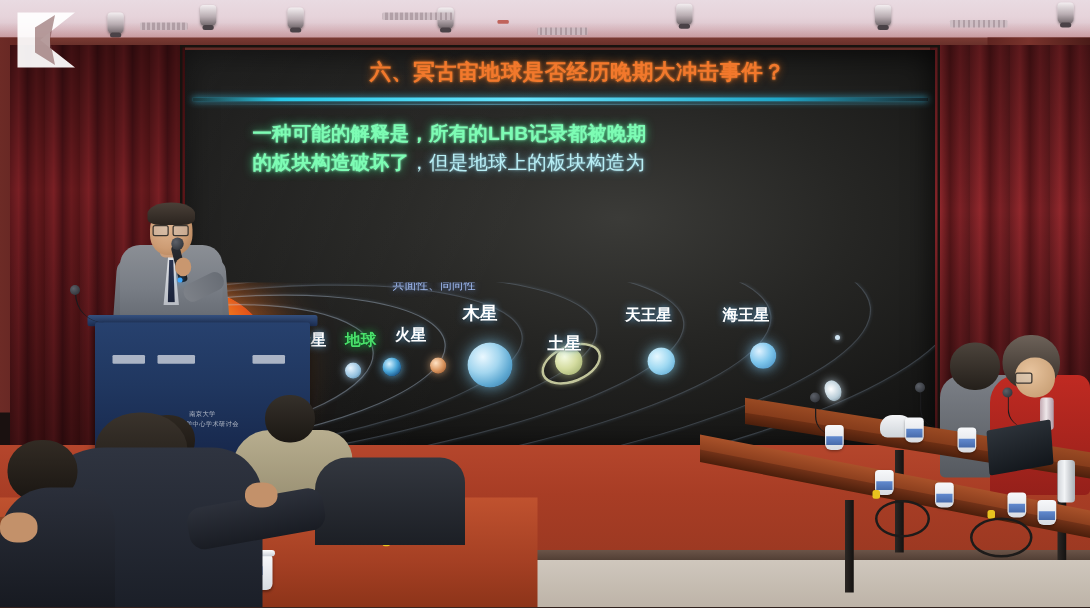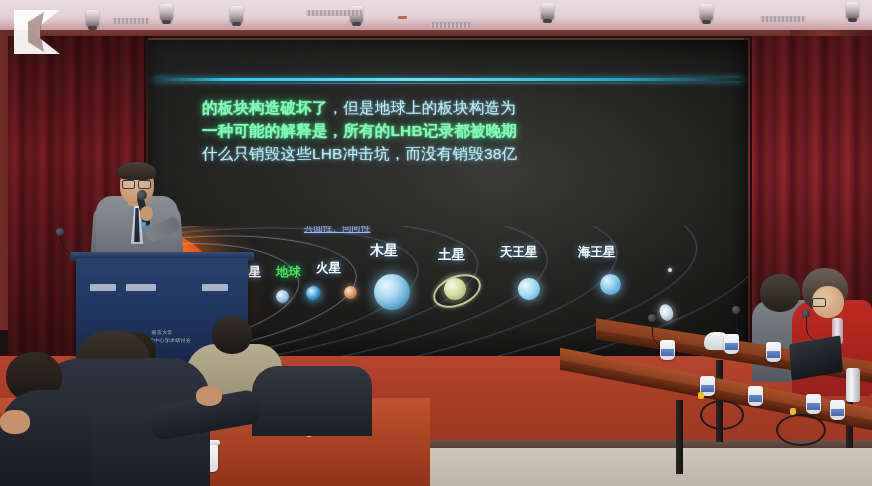--- a/index.html
+++ b/index.html
@@ -231,32 +231,30 @@
 
   <div class="curtain-left"></div>
   <div class="curtain-left-shade"></div>
   <div class="curtain-right"></div>
   <div class="curtain-right-shade"></div>
 
   <div class="screen-frame"></div>
   <div class="screen">
     <div class="screen-sheen"></div>
 
+    <div class="slide-title">六、冥古宙地球是否经历晚期大冲击事件？</div>
     <div class="title-rule"></div>
     <div class="title-rule2"></div>
 
     <div class="slide-body">
-      <div class="body-line">
-        <span class="em">的板块构造破坏了</span><span class="nm">，但是地球上的板块构造为</span>
-      </div>
       <div class="body-line">
         <span class="em">一种可能的解释是，所有的LHB记录都被晚期</span><span class="nm"></span>
       </div>
       <div class="body-line">
-        <span class="em"></span><span class="nm">什么只销毁这些LHB冲击坑，而没有销毁38亿</span>
+        <span class="em">的板块构造破坏了</span><span class="nm">，但是地球上的板块构造为</span>
       </div>
     </div>
 
     <div class="solar">
       <div class="sun-glow"></div>
       <div class="sun"></div>
 
       <div class="orbit" style="left:-150px;top:20px;width:300px;height:104px;"></div>
       <div class="orbit" style="left:-190px;top:14px;width:398px;height:116px;"></div>
       <div class="orbit dim" style="left:-230px;top:8px;width:500px;height:128px;"></div>
@@ -288,36 +286,36 @@
 
       <div class="planet" style="left:226px;top:48px;width:36px;height:36px;
            background:radial-gradient(circle at 34% 32%,#eaf8ff,#a3d6ef 38%,#5fa9d2 66%,#2d6c9b 100%);
            box-shadow:0 0 13px rgba(130,210,250,.75);"></div>
       <div class="plabel" style="left:222px;top:16px;font-size:14px;">木星</div>
 
       <div class="planet" style="left:296px;top:52px;width:22px;height:22px;
            background:radial-gradient(circle at 35% 33%,#f6fbe2,#d4dca0 48%,#95a463 100%);
            box-shadow:0 0 9px rgba(225,235,170,.65);"></div>
       <div class="ring" style="left:284px;top:50px;width:46px;height:26px;"></div>
-      <div class="plabel" style="left:290px;top:20px;font-size:13.5px;">土星</div>
+      <div class="plabel" style="left:290px;top:40px;font-size:13.5px;">土星</div>
 
       <div class="planet" style="left:370px;top:52px;width:22px;height:22px;
            background:radial-gradient(circle at 35% 33%,#e6f8ff,#9fd9f2 48%,#4f9fcd 100%);
            box-shadow:0 0 11px rgba(140,220,250,.8);"></div>
       <div class="plabel" style="left:352px;top:18px;">天王星</div>
 
       <div class="planet" style="left:452px;top:48px;width:21px;height:21px;
            background:radial-gradient(circle at 35% 33%,#dff2ff,#7ec6ec 48%,#3d86bd 100%);
            box-shadow:0 0 11px rgba(130,205,250,.8);"></div>
       <div class="plabel" style="left:430px;top:18px;">海王星</div>
 
       <div class="pluto" style="left:520px;top:42px;"></div>
       <div class="comet" style="left:512px;top:78px;"></div>
 
-      <div class="coplanar" style="left:156px;top:-4px;text-decoration:underline;">共面性、同向性</div>
+      <div class="coplanar" style="left:166px;top:-4px;">共面性、同向性</div>
     </div>
   </div>
 
   <div class="stage-floor"></div>
   <div class="floor-strip"></div>
   <div class="floor-tiles"></div>
   <div class="stage-front"></div>
 
   <div class="spk-shoulder-l"></div>
   <div class="spk-shoulder-r"></div>

